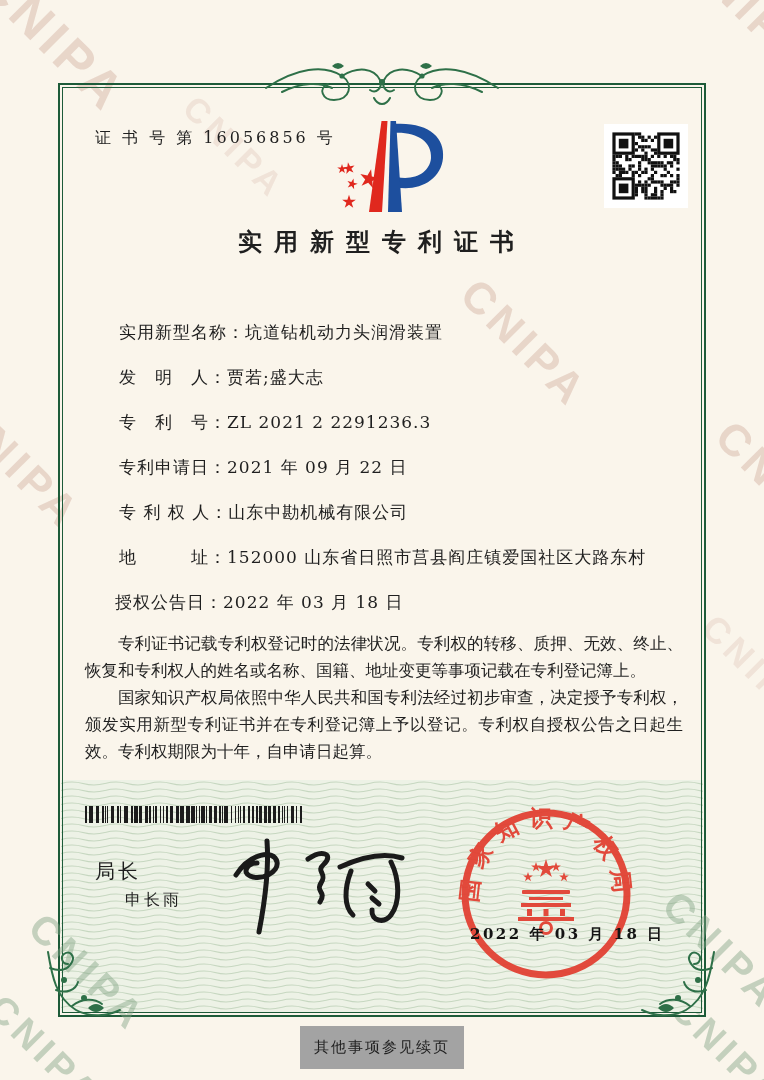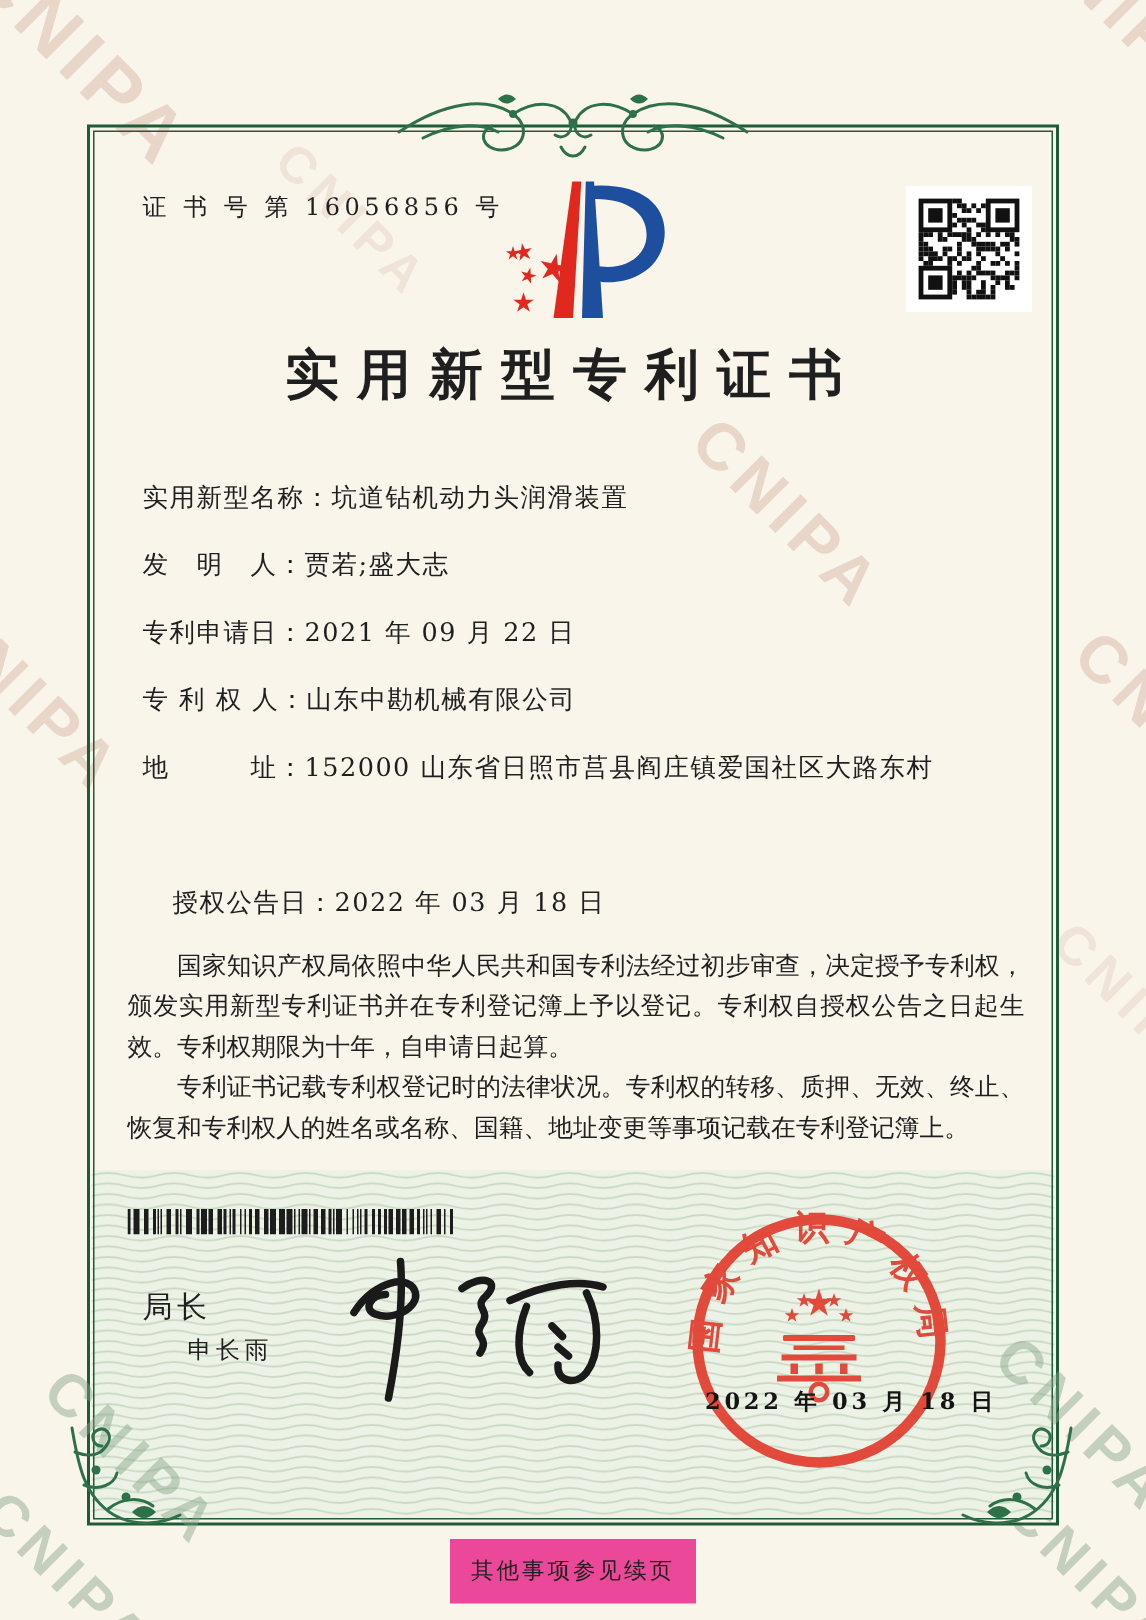--- a/index.html
+++ b/index.html
@@ -20,44 +20,44 @@
   .wm-pink-faint{color:rgba(203,164,148,0.22);}
   .wm-green{color:rgba(130,165,132,0.45);}
   
   .frame-outer{position:absolute;left:58px;top:83px;width:644px;height:930px;
     border:2px solid #1d5b39;z-index:1;}
   .frame-inner{position:absolute;left:2px;top:2px;right:2px;bottom:2px;
     border:1px solid #1d5b39;}
   
   .cert-no{left:95px;top:128px;font-size:16px;letter-spacing:3px;z-index:4;}
   .qr-box{left:604px;top:124px;width:84px;height:84px;background:#fff;z-index:4;}
-  .title{left:0;right:0;top:226px;text-align:center;font-size:36px;font-weight:bold;
+  .title{left:0;right:0;top:226px;text-align:center;font-size:24px;font-weight:bold;
     letter-spacing:12px;z-index:4;}
   .fields{left:95px;top:310px;width:575px;z-index:4;}
-  .frow{height:45px;line-height:45px;font-size:17px;letter-spacing:1px;white-space:nowrap;}
+  .frow{height:45px;line-height:45px;font-size:17px;letter-spacing:1px;white-space:nowrap;margin-left:24px;}
   .grant-row{left:95px;top:580px;width:590px;height:45px;line-height:45px;
     font-size:17px;letter-spacing:1px;z-index:4;margin-left:20px;}
   .grant-no{position:absolute;left:303px;top:0;}
   .paras{left:85px;top:630px;width:598px;font-size:16.5px;line-height:27px;
     text-align:justify;z-index:4;}
   .paras p{margin:0;text-indent:2em;}
   .wave-layer{left:61px;top:780px;z-index:1;}
   .barcode{left:85px;top:806px;z-index:4;}
   .signer-title{left:95px;top:858px;font-size:20px;letter-spacing:3px;z-index:4;
     font-family:"Liberation Sans","DejaVu Sans",sans-serif;}
   .signer-name{left:95px;top:890px;font-size:16px;letter-spacing:3px;z-index:4;
     font-family:"Liberation Sans","DejaVu Sans",sans-serif;margin-left:30px;}
   .signature{left:222px;top:835px;z-index:4;}
   .seal{left:458px;top:806px;z-index:3;}
   .seal-date{left:470px;top:925px;font-size:15px;font-weight:600;letter-spacing:2.5px;
     color:#141414;z-index:5;}
   .page-info{left:0;right:0;top:982px;text-align:center;font-size:14px;
     letter-spacing:2px;z-index:4;margin-top:48px;}
   .cont-note{left:0;right:0;top:1026px;text-align:center;z-index:4;}
-  .cont-note span{display:inline-block;background:#ec4899;padding:12px 14px;
+  .cont-note span{display:inline-block;background:#a3a3a3;padding:12px 14px;
     font-size:15px;letter-spacing:2px;text-align:center;}
   .orn-top{left:262px;top:58px;z-index:2;}
   .orn-bl{left:42px;top:946px;z-index:2;}
   .orn-br{left:638px;top:946px;z-index:2;}
   svg{display:block;}
 </style>
 </head>
 <body>
 
 <div class="wm wm-pink" style="left:-38px;top:8px;font-size:52px;">CNIPA</div>
@@ -302,32 +302,33 @@
   <use href="#star" x="30" y="53" fill="#e0281e" transform="scale(0.5)" transform-origin="30 53"></use>
   <use href="#star" x="21" y="71" fill="#e0281e" transform="scale(0.56) rotate(15 37.5 127)" transform-origin="21 71"></use>
   <use href="#star" x="37" y="86" fill="#e0281e" transform="scale(0.72)" transform-origin="37 86"></use>
 </svg>
 
 <div class="abs title">实用新型专利证书</div>
 
 <div class="abs fields">
   <div class="frow"><span>实用新型名称：</span><span>坑道钻机动力头润滑装置</span></div>
   <div class="frow"><span>发　明　人：</span><span>贾若;盛大志</span></div>
+  <div class="frow"><span>专　利　号：</span><span>ZL 2021 2 2291236.3</span></div>
   <div class="frow"><span>专利申请日：</span><span>2021 年 09 月 22 日</span></div>
   <div class="frow"><span>专 利 权 人：</span><span>山东中勘机械有限公司</span></div>
   <div class="frow"><span>地　　　址：</span><span>152000  山东省日照市莒县阎庄镇爱国社区大路东村</span></div>
 </div>
 
 <div class="abs grant-row">
   <span>授权公告日：</span><span>2022 年 03 月 18 日</span>
 </div>
 
 <div class="abs paras">
+  <p>专利证书记载专利权登记时的法律状况。专利权的转移、质押、无效、终止、恢复和专利权人的姓名或名称、国籍、地址变更等事项记载在专利登记簿上。</p>
   <p>国家知识产权局依照中华人民共和国专利法经过初步审查，决定授予专利权，颁发实用新型专利证书并在专利登记簿上予以登记。专利权自授权公告之日起生效。专利权期限为十年，自申请日起算。</p>
-  <p>专利证书记载专利权登记时的法律状况。专利权的转移、质押、无效、终止、恢复和专利权人的姓名或名称、国籍、地址变更等事项记载在专利登记簿上。</p>
 </div>
 
 <svg class="abs barcode" id="barcode" width="220" height="17">
     <rect x="0" y="0" width="2" height="17" fill="#1c1c1c"></rect>
     <rect x="4" y="0" width="4" height="17" fill="#1c1c1c"></rect>
     <rect x="11" y="0" width="3" height="17" fill="#1c1c1c"></rect>
     <rect x="17" y="0" width="2" height="17" fill="#1c1c1c"></rect>
     <rect x="20" y="0" width="1" height="17" fill="#1c1c1c"></rect>
     <rect x="22" y="0" width="1" height="17" fill="#1c1c1c"></rect>
     <rect x="26" y="0" width="3" height="17" fill="#1c1c1c"></rect>

